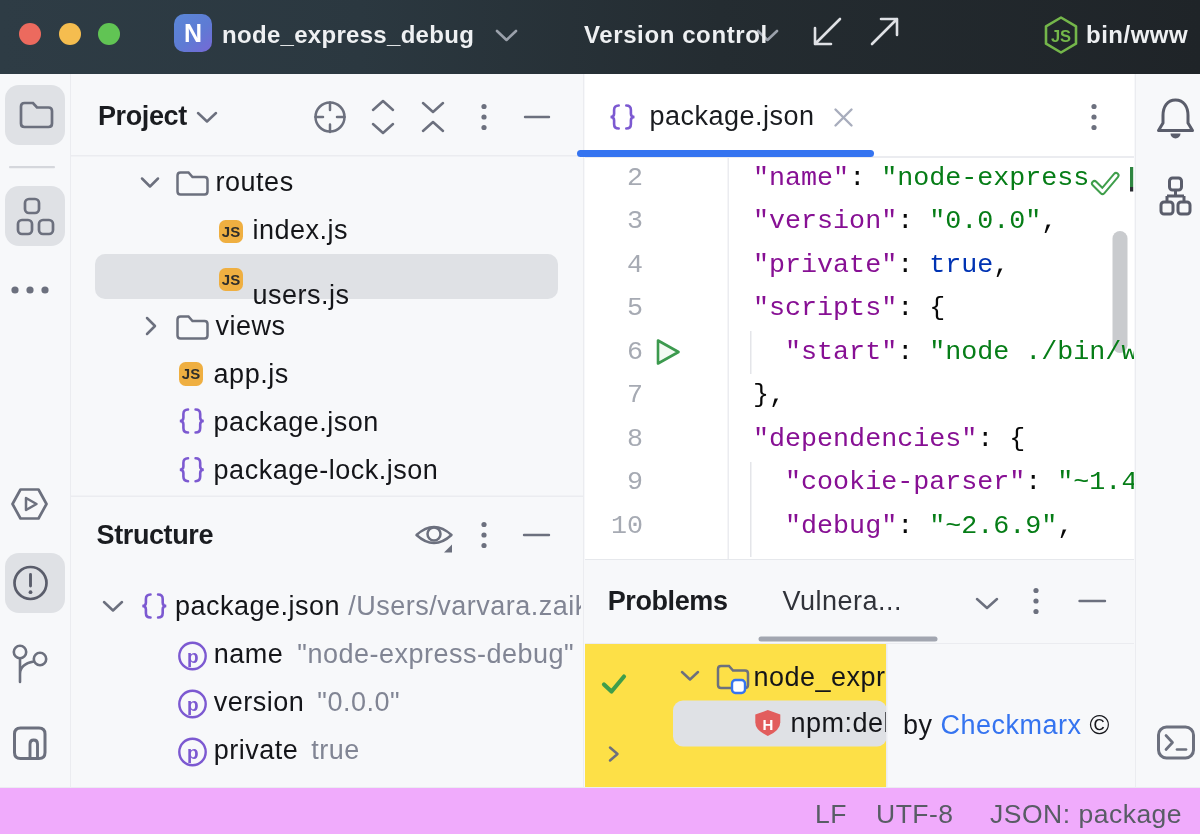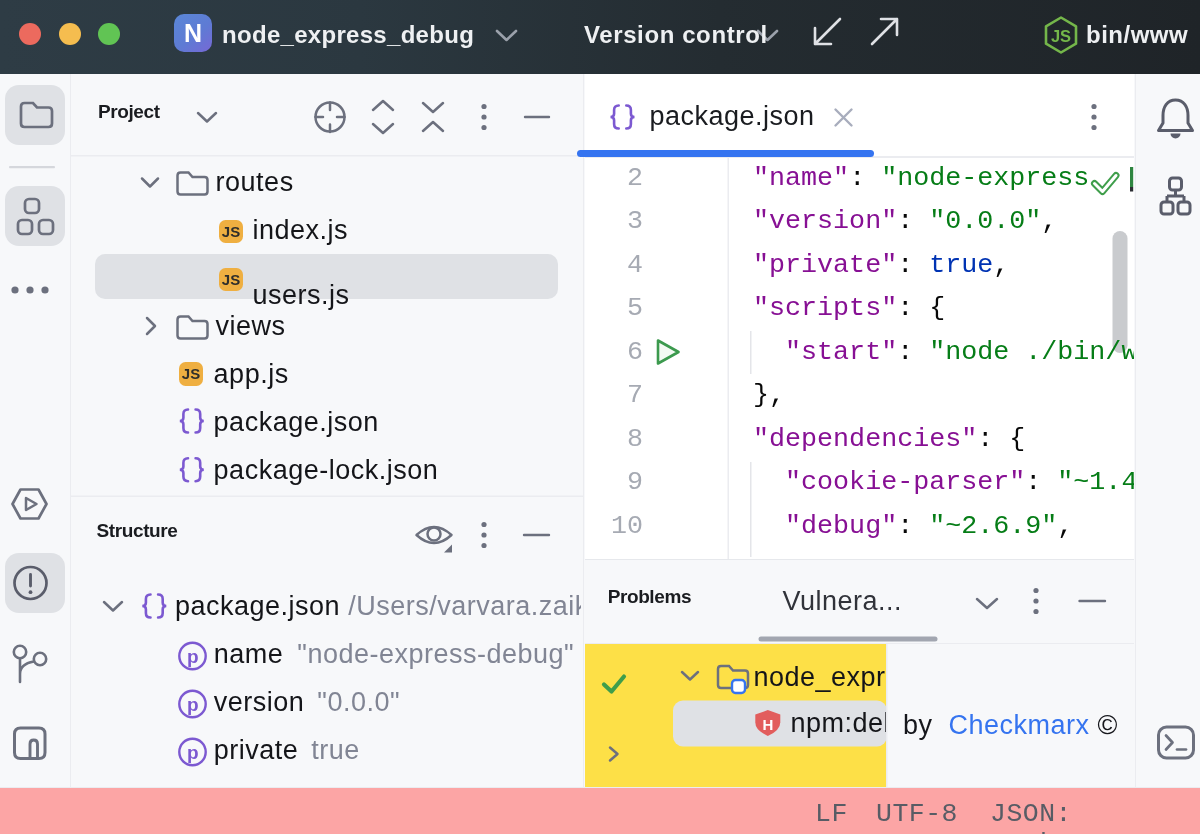--- a/index.html
+++ b/index.html
@@ -13,32 +13,32 @@
   #titlebar { position:absolute; left:0; top:0; width:1200px; height:74px;
     background:linear-gradient(90deg,#2e3c45 0%,#2b3840 30%,#242c31 60%,#1f2428 100%); }
   .tl { position:absolute; top:23px; width:22px; height:22px; border-radius:50%; }
   #nbadge { position:absolute; left:174px; top:14px; width:38px; height:38px; border-radius:10px;
     background:linear-gradient(140deg,#5a87d7 0%,#5e7bd4 55%,#7768d6 100%);
     color:#fff; font-size:25px; font-weight:700; text-align:center; line-height:38px; }
   .ttxt { position:absolute; top:21px; color:#eef0f2; font-size:24px; font-weight:600; letter-spacing:0.3px; white-space:nowrap; }
 
   
   #statusbar { position:absolute; left:0; top:787px; width:1200px; height:47px;
-    background:#fca5a5; border-top:1.5px solid #ebecf0;font-family:Liberation Mono, monospace; }
+    background:#f0abfc; border-top:1.5px solid #ebecf0; }
   .st { position:absolute; top:11px; color:#585c65; font-size:26.5px; letter-spacing:0.5px; }
 
   
   #sidebar { position:absolute; left:0; top:74px; width:71px; height:713px;
     background:#f7f8fa; border-right:1.5px solid #ebecf0; }
   .sbtn { position:absolute; left:5px; width:60px; height:60px; border-radius:14px; background:#dfe1e5; }
 
   
   #project { position:absolute; left:71px; top:74px; width:513px; height:713px; background:#f7f8fa;
     border-right:1.5px solid #ebecf0; }
-  .phead { position:absolute; font-size:19px; font-weight:700; color:#1a1c20; letter-spacing:-0.4px; }
+  .phead { position:absolute; font-size:27px; font-weight:700; color:#1a1c20; letter-spacing:-0.4px; }
   .trow { position:absolute; font-size:27px; color:#141519; letter-spacing:0.5px; white-space:nowrap; }
   .gray { color:#818594; }
   .jsbadge { position:absolute; width:24px; height:23.5px; border-radius:6.5px; background:#efaf41;
     color:#2f2e2b; font-size:15px; font-weight:700; text-align:center; line-height:23.5px; letter-spacing:0px; }
 
   
   #editor { position:absolute; left:584.5px; top:74px; width:549px; height:486px; background:#ffffff; overflow:hidden; }
   #tabline { position:absolute; left:0px; top:82px; width:549px; height:1.5px; background:#ebecf0; }
   #bluebar { position:absolute; left:577px; top:150px; width:296.5px; height:7px; background:#3574f0; border-radius:3.5px; }
   .code { position:absolute; font-family:"Liberation Mono", monospace; font-size:26.7px; line-height:43.5px; white-space:pre; }
@@ -232,21 +232,21 @@
   </div>
 
   <div id="bluebar"></div>
 
   <div id="problems">
     <div id="probhead"></div>
     <div class="phead" style="left:23.2px; top:26.4px;">Problems</div>
     <div class="trow" style="left:198px; top:26.4px; color:#31333a;text-align:right;">Vulnera...</div>
 
     <div class="abs" style="left:302.5px; top:84px; width:246.5px; height:143px; background:#f7f8fa;"></div>
-    <div class="trow" style="left:318.5px; top:150.9px; font-size:27px; color:#16171c;">by <span style="color:#3574f0;margin-left:8px;">Checkmarx</span> ©</div>
+    <div class="trow" style="left:318.5px; top:150.9px; font-size:27px; color:#16171c;">by <span style="color:#3574f0;">Checkmarx</span> ©</div>
     <svg width="549" height="227" style="left:0;top:0;">
 
       <polyline points="392,39 402,48 412,39" fill="none" stroke="#6c707e" stroke-width="2.5" stroke-linecap="round" stroke-linejoin="round"></polyline>
       <circle cx="451" cy="30.5" r="2.6" fill="#6c707e"></circle>
         <circle cx="451" cy="41" r="2.6" fill="#6c707e"></circle>
         <circle cx="451" cy="51.5" r="2.6" fill="#6c707e"></circle>
       <line x1="494.5" y1="41" x2="520" y2="41" stroke="#6c707e" stroke-width="2.4" stroke-linecap="round"></line>
 
       <rect x="173.5" y="76.5" width="179" height="5" rx="2.5" fill="#a2a6b0"></rect>
 

